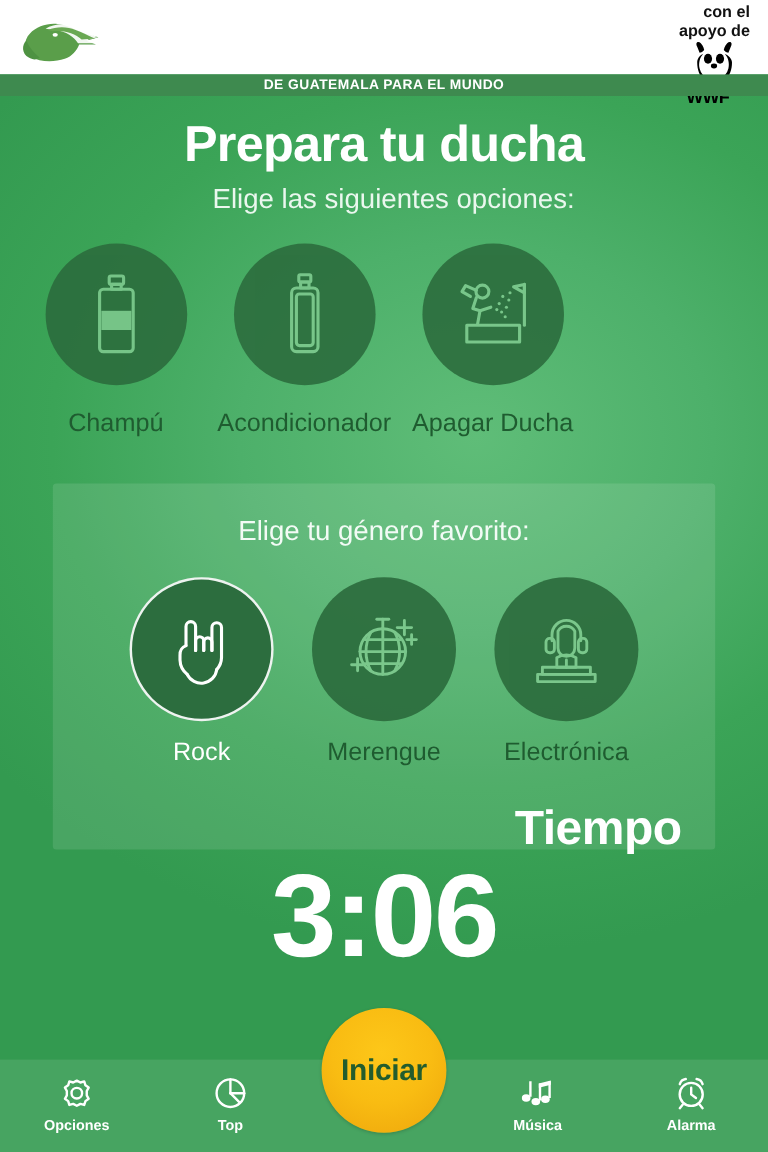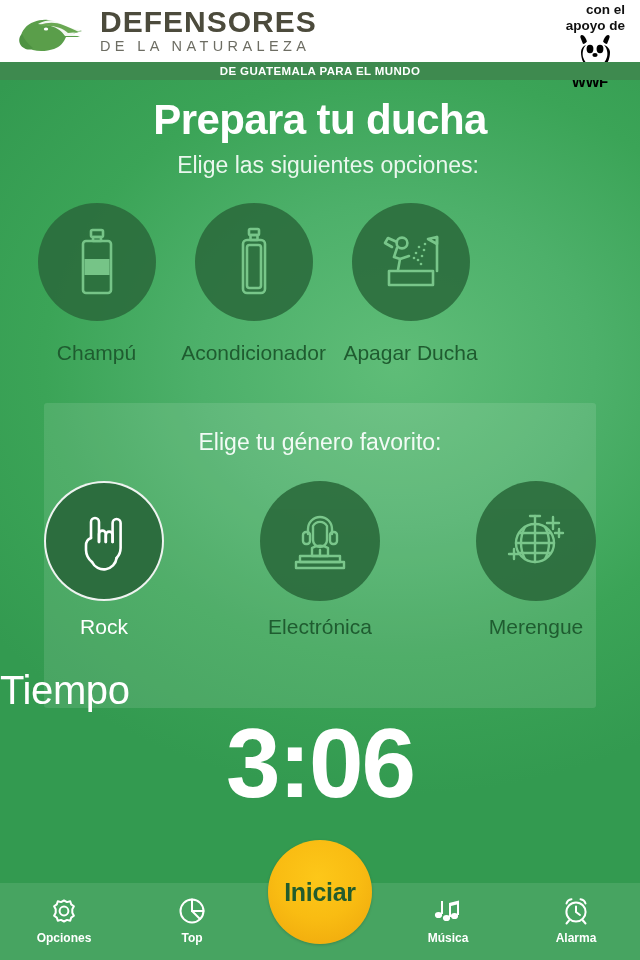--- a/index.html
+++ b/index.html
@@ -206,21 +206,21 @@
     font-size: 23px;
     color: #f2fbf5;
   }
 
   .genre-row {
     position: absolute;
     top: 78px;
     left: 0;
     width: 552px;
     display: flex;
-    justify-content: space-between;
+    justify-content: center;
     gap: 32px;
   }
 
   .genre-item {
     width: 120px;
     display: flex;
     flex-direction: column;
     align-items: center;
     cursor: pointer;
   }
@@ -251,23 +251,23 @@
 
   .genre-item.selected .genre-label {
     color: #ffffff;
   }
 
   
   .timer-title {
     position: absolute;
     top: 668px;
     width: 568px;
-    text-align: left;
+    text-align: right;
     font-size: 40px;
-    font-weight: normal;
+    font-weight: bold;
     color: #ffffff;
     letter-spacing: -0.4px;
   }
 
   .timer-value {
     position: absolute;
     top: 712px;
     width: 640px;
     text-align: center;
     font-size: 98px;
@@ -351,24 +351,20 @@
 
   <div class="logo-bar">
     <div class="logo-group">
       <svg class="logo-mark" viewBox="0 0 74 48">
         <path d="M10 40 C4 36 3 27 9 21 C14 15 24 12 32 13 C40 14 46 17 52 20 L66 24 L56 27 L64 30 L50 30 C48 35 44 40 38 42 C29 45 17 45 10 40 Z" fill="#5a9e4a"></path>
         <path d="M22 17 C28 13 38 12 46 15 C53 17 59 21 65 24 L57 26 L63 29 L49 29 C46 24 39 19 30 18 Z" fill="#ffffff" opacity="0.92"></path>
         <path d="M24 18 C31 15 40 15 47 18 C53 20 58 23 63 25 L52 26 C47 21 37 18 28 19 Z" fill="#6aa853"></path>
         <ellipse cx="30" cy="22" rx="2.2" ry="1.6" fill="#ffffff"></ellipse>
         <path d="M6 27 C2 30 2 38 8 41 C11 43 15 43 17 41 C12 37 8 32 6 27 Z" fill="#4e9242"></path>
       </svg>
-      <div class="logo-words">
-        <div class="logo-line1">DEFENSORES</div>
-        <div class="logo-line2">DE LA NATURALEZA</div>
-      </div>
     </div>
 
     <div class="support-group">
       <div class="support-text">
         <div>con el</div>
         <div>apoyo de</div>
       </div>
       <div class="wwf-logo">
         <svg class="wwf-panda" width="46" height="40" viewBox="0 0 46 40">
           <path d="M9 6 C7 2 10 1 12 3 C14 5 15 8 15 10 L11 11 Z" fill="#000"></path>
@@ -463,38 +459,20 @@
               <path d="M14 30 L14 14 a4 4 0 0 1 8 0 L22 34"></path>
               <path d="M22 34 L22 26 a3.4 3.4 0 0 1 6.8 0 L28.8 34"></path>
               <path d="M28.8 34 L28.8 27 a3.4 3.4 0 0 1 6.8 0 L35.6 34"></path>
               <path d="M35.6 34 L35.6 15 a4 4 0 0 1 8 0 L43.6 40 a15 15 0 0 1 -4 10"></path>
               <path d="M14 30 a8 8 0 0 0 -5 8 L9 42 a16 16 0 0 0 6 12"></path>
               <path d="M15 54 a13 13 0 0 0 24.6 -4"></path>
             </g>
           </svg>
         </div>
         <div class="genre-label">Rock</div>
-      </div>
-
-      <div class="genre-item">
-        <div class="genre-circle">
-          <svg width="68" height="62" viewBox="0 0 68 62">
-            <g fill="none" stroke="#7ec98e" stroke-width="2.4" stroke-linecap="round" stroke-linejoin="round">
-              <path d="M22 24 L22 19 a12 12 0 0 1 24 0 L46 24"></path>
-              <rect x="17" y="22" width="7" height="12" rx="3"></rect>
-              <rect x="44" y="22" width="7" height="12" rx="3"></rect>
-              <path d="M27 16 a8 8 0 0 1 14 0 L41 30 a7 7 0 0 1 -14 0 Z"></path>
-              <path d="M26 38 a12 9 0 0 1 16 0 L42 46 L26 46 Z"></path>
-              <path d="M14 46 L54 46 L54 52 L14 52 Z"></path>
-              <path d="M10 52 L58 52 L58 58 L10 58 Z"></path>
-              <path d="M34 40 L34 46"></path>
-            </g>
-          </svg>
-        </div>
-        <div class="genre-label">Electrónica</div>
       </div>
 
       <div class="genre-item">
         <div class="genre-circle">
           <svg width="64" height="64" viewBox="0 0 64 64">
             <g fill="none" stroke="#7ec98e" stroke-width="2.4" stroke-linecap="round">
               <path d="M31 14 L31 7"></path>
               <path d="M26 7 L36 7"></path>
               <circle cx="31" cy="34" r="19"></circle>
               <path d="M12 34 L50 34"></path>
@@ -504,20 +482,38 @@
               <path d="M21 18 a34 34 0 0 0 0 32"></path>
               <path d="M41 18 a34 34 0 0 1 0 32"></path>
               <path d="M49 8 L49 20 M43 14 L55 14"></path>
               <path d="M55 20 L55 28 M51 24 L59 24"></path>
               <path d="M10 40 L10 50 M5 45 L15 45"></path>
             </g>
           </svg>
         </div>
         <div class="genre-label">Merengue</div>
       </div>
+
+      <div class="genre-item">
+        <div class="genre-circle">
+          <svg width="68" height="62" viewBox="0 0 68 62">
+            <g fill="none" stroke="#7ec98e" stroke-width="2.4" stroke-linecap="round" stroke-linejoin="round">
+              <path d="M22 24 L22 19 a12 12 0 0 1 24 0 L46 24"></path>
+              <rect x="17" y="22" width="7" height="12" rx="3"></rect>
+              <rect x="44" y="22" width="7" height="12" rx="3"></rect>
+              <path d="M27 16 a8 8 0 0 1 14 0 L41 30 a7 7 0 0 1 -14 0 Z"></path>
+              <path d="M26 38 a12 9 0 0 1 16 0 L42 46 L26 46 Z"></path>
+              <path d="M14 46 L54 46 L54 52 L14 52 Z"></path>
+              <path d="M10 52 L58 52 L58 58 L10 58 Z"></path>
+              <path d="M34 40 L34 46"></path>
+            </g>
+          </svg>
+        </div>
+        <div class="genre-label">Electrónica</div>
+      </div>
     </div>
   </div>
 
   <div class="timer-title">Tiempo</div>
   <div class="timer-value">3:06</div>
 
   <div class="nav-bar">
 
     <div class="nav-item">
       <div class="nav-icon">

